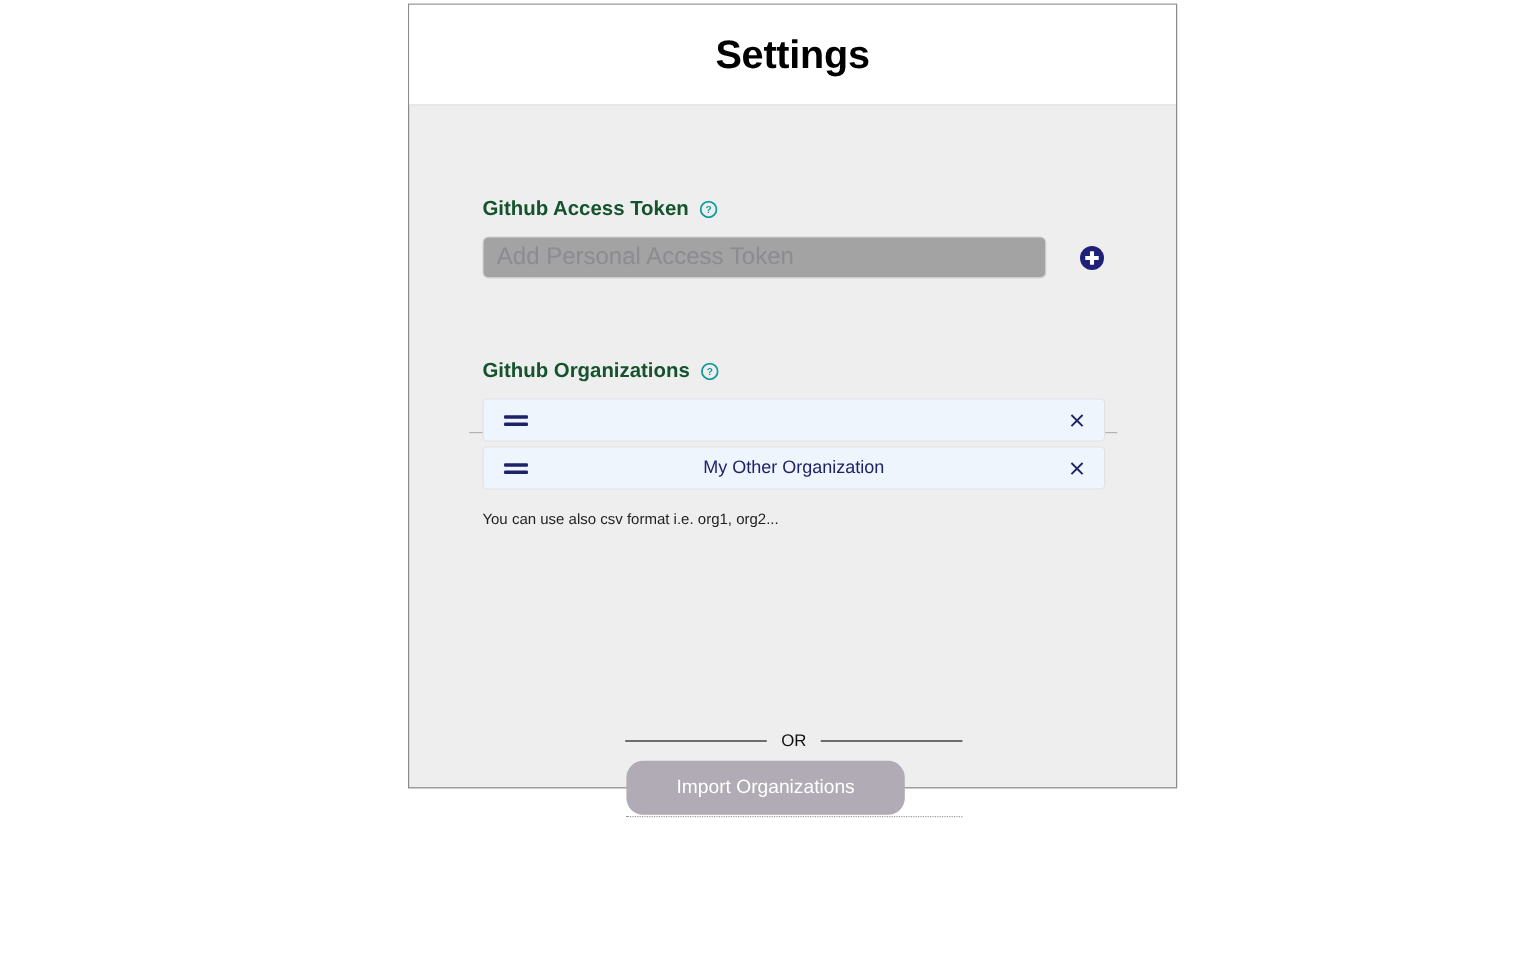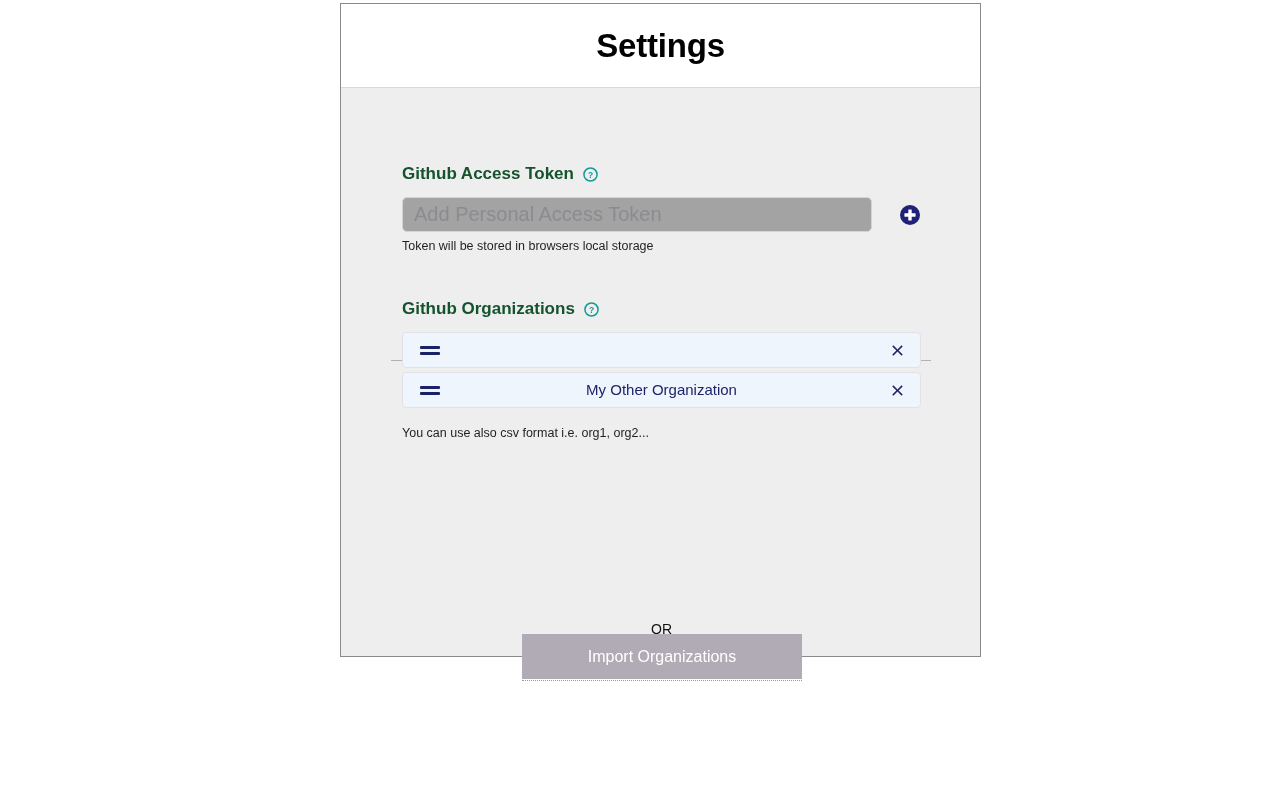--- a/index.html
+++ b/index.html
@@ -206,43 +206,42 @@
 
   
   .or-divider {
     position: absolute;
     left: 180px;
     top: 521px;
     width: 281px;
     display: flex;
     align-items: center;
     gap: 12px;
-    flex-direction: column;
   }
   .or-line {
     flex: 1;
     height: 1px;
     background: #1a1a1a;
   }
   .or-text {
     font-size: 14px;
     color: #111111;
     line-height: 16px;
   }
 
   
   .import-btn {
     position: absolute;
     left: 181px;
     top: 546px;
-    width: 280px;
+    width: 232px;
     height: 45px;
     background: #b0abb4;
     border: none;
-    border-radius: 0;
+    border-radius: 14px;
     color: #ffffff;
     font-family: "Liberation Sans", sans-serif;
     font-size: 16px;
     line-height: 45px;
     text-align: center;
     cursor: pointer;
     padding: 0;
   }
   .import-underline {
     position: absolute;
@@ -281,21 +280,20 @@
           <input class="text-input" type="text" placeholder="Add Personal Access Token" style="">
           <button class="add-btn">
             <svg width="22" height="22" viewBox="0 0 22 22">
               <circle cx="11" cy="11" r="10" fill="#1f2178"></circle>
               <rect x="9.3" y="5.4" width="3.4" height="11.2" rx="0.4" fill="#ffffff"></rect>
               <rect x="5.4" y="9.3" width="11.2" height="3.4" rx="0.4" fill="#ffffff"></rect>
             </svg>
           </button>
         </div>
 
-        <div class="helper-text">Token will be stored in browsers local storage</div>
       </div>
 
       <div class="section-divider"></div>
 
       <div class="section section-orgs">
         <div class="section-label-row">
           <div class="section-label">Github Organizations</div>
           <span class="help-icon">
             <svg width="15" height="15" viewBox="0 0 16 16">
               <circle cx="8" cy="8" r="7" fill="none" stroke="#119a9a" stroke-width="1.6"></circle>

